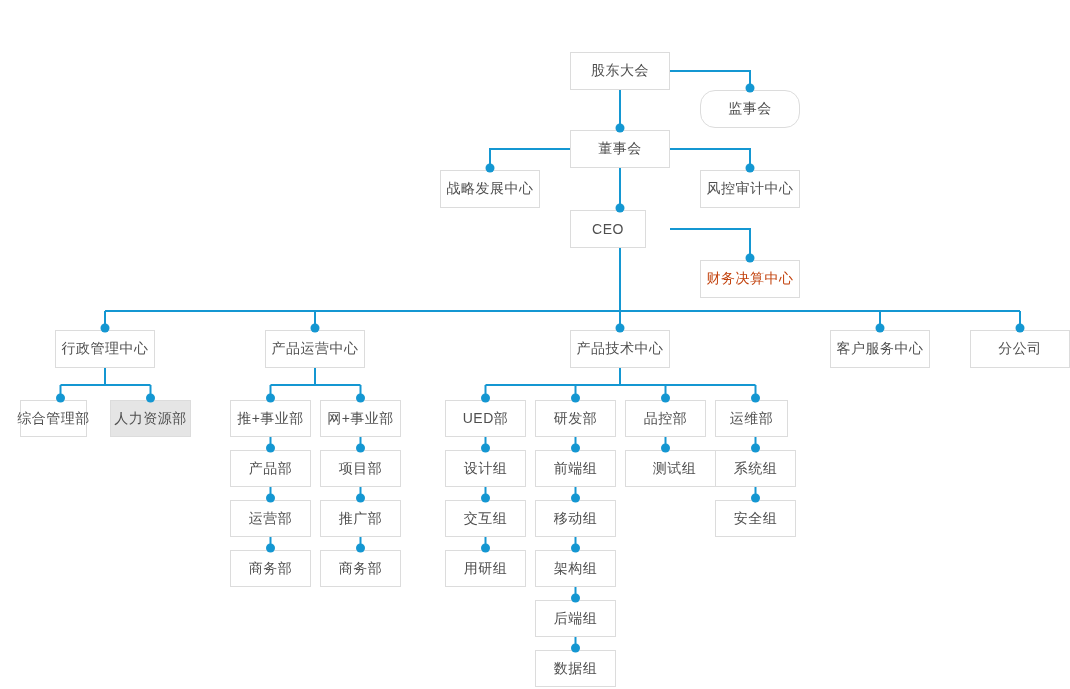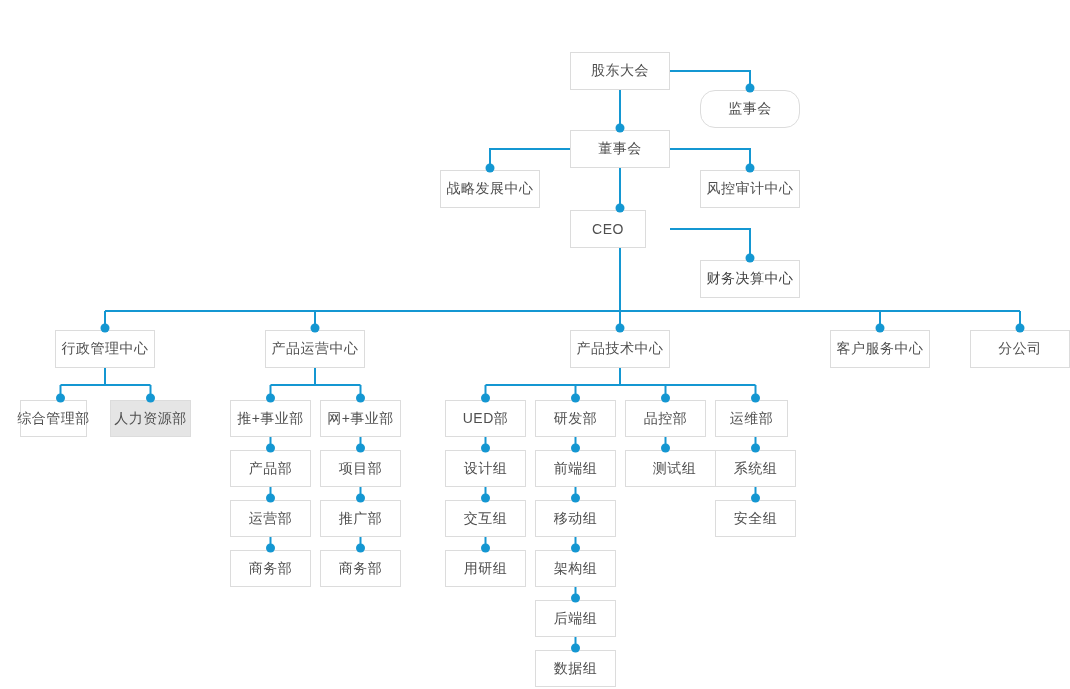--- a/index.html
+++ b/index.html
@@ -138,21 +138,21 @@
     </div>
     <div class="org-node" style="left: 440px; top: 170px; width: 100px; height: 38px; border-color: rgb(220, 220, 220); background: rgb(255, 255, 255); color: rgb(79, 79, 79);">
       <span>战略发展中心</span>
     </div>
     <div class="org-node" style="left: 700px; top: 170px; width: 100px; height: 38px; border-color: rgb(220, 220, 220); background: rgb(255, 255, 255); color: rgb(79, 79, 79);">
       <span>风控审计中心</span>
     </div>
     <div class="org-node" style="left: 570px; top: 210px; width: 76px; height: 38px; border-color: rgb(220, 220, 220); background: rgb(255, 255, 255); color: rgb(79, 79, 79);">
       <span>CEO</span>
     </div>
-    <div class="org-node" style="left: 700px; top: 260px; width: 100px; height: 38px; border-color: rgb(220, 220, 220); background: rgb(255, 255, 255); color: #404040;">
+    <div class="org-node" style="left: 700px; top: 260px; width: 100px; height: 38px; border-color: rgb(220, 220, 220); background: rgb(255, 255, 255); color: #c2410c;">
       <span>财务决算中心</span>
     </div>
     <div class="org-node" style="left: 55px; top: 330px; width: 100px; height: 38px; border-color: rgb(220, 220, 220); background: rgb(255, 255, 255); color: rgb(79, 79, 79);">
       <span>行政管理中心</span>
     </div>
     <div class="org-node" style="left: 265px; top: 330px; width: 100px; height: 38px; border-color: rgb(220, 220, 220); background: rgb(255, 255, 255); color: rgb(79, 79, 79);">
       <span>产品运营中心</span>
     </div>
     <div class="org-node" style="left: 570px; top: 330px; width: 100px; height: 38px; border-color: rgb(220, 220, 220); background: rgb(255, 255, 255); color: rgb(79, 79, 79);">
       <span>产品技术中心</span>

